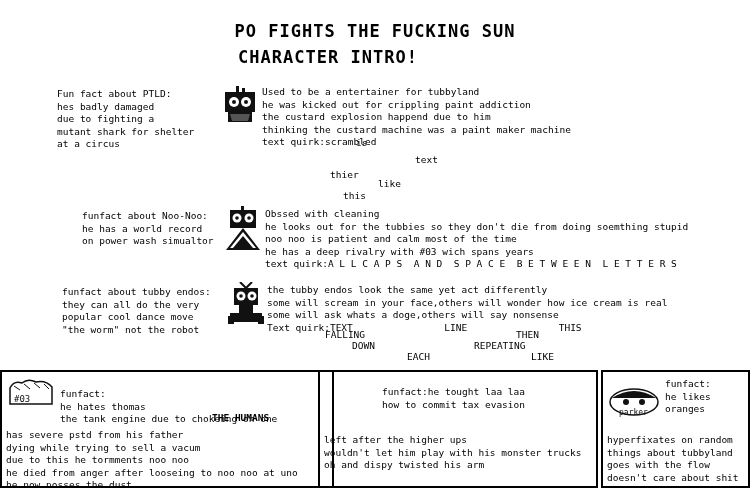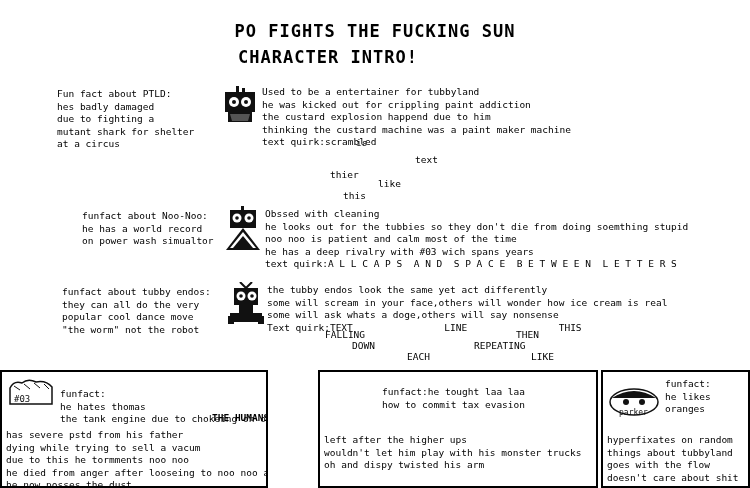--- a/index.html
+++ b/index.html
@@ -176,21 +176,21 @@
 Text quirk:TEXT                LINE                THIS</div>
 
   <div class="scramble" style="left:325px; top:329px;">FALLING</div>
   <div class="scramble" style="left:516px; top:329px;text-align:right;">THEN</div>
   <div class="scramble" style="left:352px; top:340px;">DOWN</div>
   <div class="scramble" style="left:474px; top:340px;">REPEATING</div>
   <div class="scramble" style="left:407px; top:351px;">EACH</div>
   <div class="scramble" style="left:531px; top:351px;">LIKE</div>
 </div>
 
-<div class="panel" style="left:0px; top:370px; width:268px; height:118px;">
+<div class="panel" style="left:0px; top:370px; width:334px; height:118px;">
 
   <div class="portrait" style="left:6px; top:6px; width:48px; height:30px;">
     <svg width="48" height="30" viewBox="0 0 48 30">
       <path d="M2 10 Q6 2 14 5 Q20 0 28 4 Q38 2 44 9 L44 26 L2 26 Z" fill="#fff" stroke="#111" stroke-width="1.5"></path>
       <path d="M6 8 L12 12 M16 6 L22 11 M26 5 L32 10 M36 6 L41 11" stroke="#111" stroke-width="1"></path>
       <text x="6" y="24" font-family="DejaVu Sans Mono, monospace" font-size="9" fill="#111">#03</text>
     </svg>
   </div>
 
   <div class="panel-text" style="left:58px; top:16px;">funfact:

